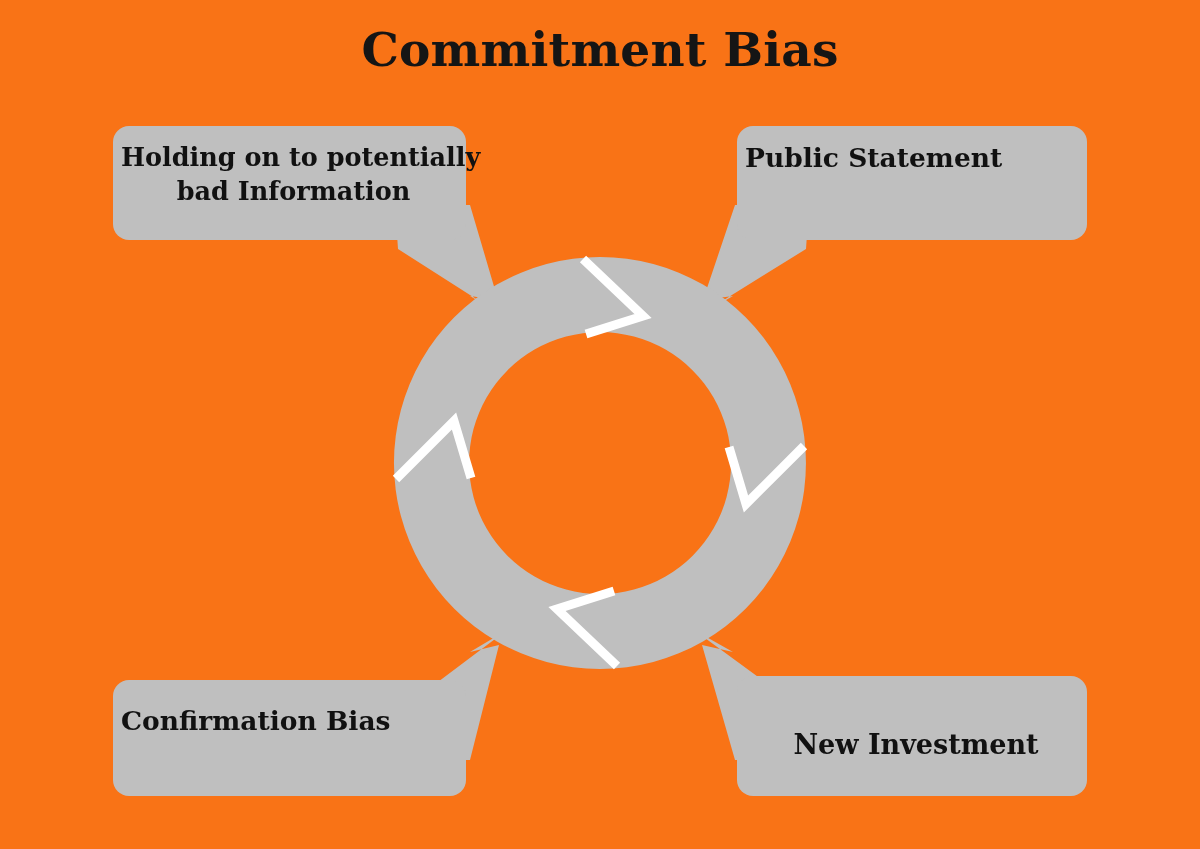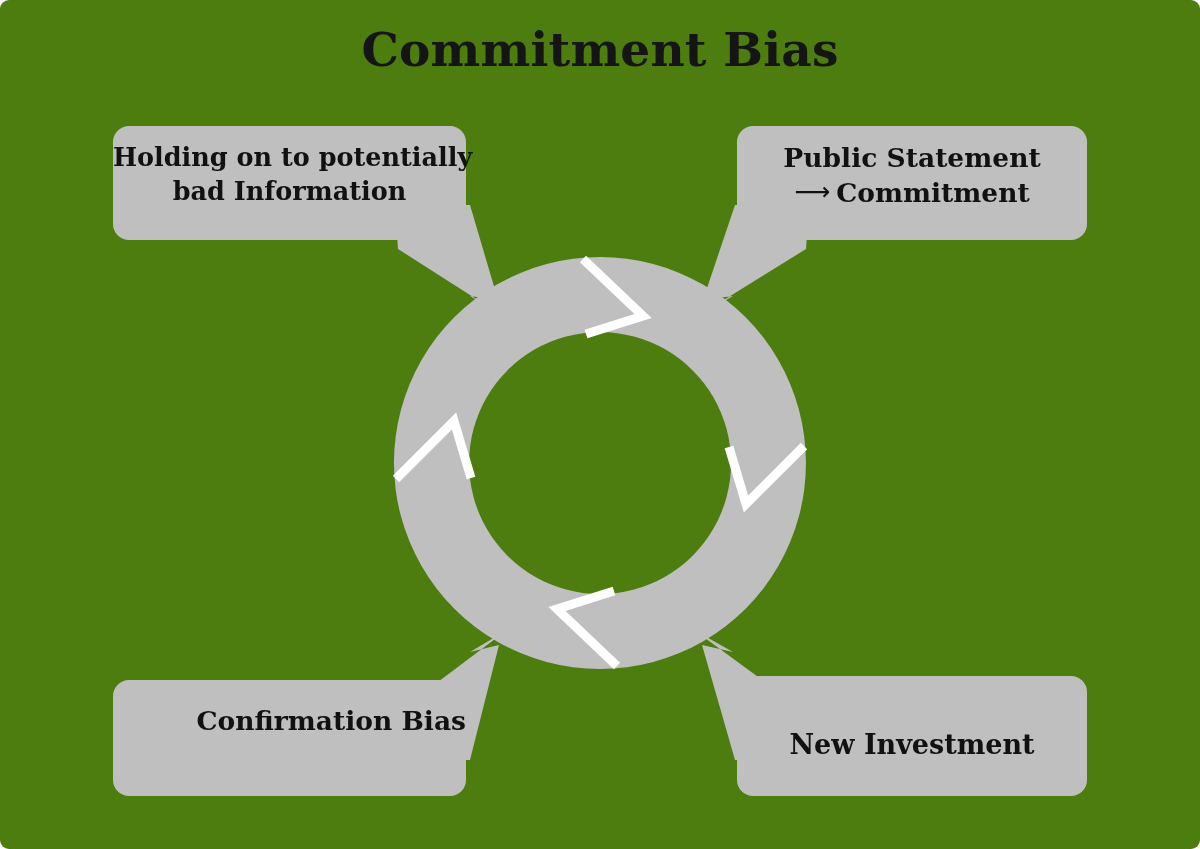--- a/index.html
+++ b/index.html
@@ -11,22 +11,21 @@
   body {
     width: 1200px;
     height: 849px;
     font-family: "DejaVu Serif", "Liberation Serif", serif;
     overflow: hidden;
   }
   #canvas {
     position: relative;
     width: 1200px;
     height: 849px;
-    background: #4d7c0f;
-    border-radius: 9px;
+    background: #f97316;
   }
   #diagram-title {
     position: absolute;
     left: 0;
     top: 24px;
     width: 1200px;
     text-align: center;
     font-family: "DejaVu Serif", "Liberation Serif", serif;
     font-weight: bold;
     font-size: 47px;
@@ -43,54 +42,54 @@
     display: block;
   }
   .callout-text {
     position: absolute;
     font-family: "DejaVu Serif", "Liberation Serif", serif;
     font-weight: bold;
     color: #111111;
     line-height: 1.33;
     z-index: 4;
     pointer-events: none;
+    padding-left: 8px;
   }
   .ct-line { display: block; white-space: nowrap; }
   
   #label-holding {
     left: 113px;
     top: 141px;
     width: 353px;
     text-align: center;
     font-size: 25.5px;
   }
   
   #label-public {
     left: 737px;
     top: 140px;
     width: 350px;
-    text-align: center;
     font-size: 26.5px;
   }
   #label-public .ct-line.second {
     letter-spacing: 0px;
   }
   .arrow-glyph {
     font-family: "DejaVu Sans", "Liberation Sans", sans-serif;
     font-weight: normal;
     font-size: 25px;
     vertical-align: 2px;
     margin-right: 6px;
   }
   
   #label-confirmation {
     left: 113px;
     top: 703px;
     width: 353px;
-    text-align: right;
+    text-align: left;
     font-size: 26.5px;
   }
   
   #label-newinfo {
     left: 737px;
     top: 727px;
     width: 350px;
     text-align: center;
     font-size: 27px;
   }
@@ -138,21 +137,20 @@
     </g>
   </svg>
 
   <div class="callout-text" id="label-holding">
     <span class="ct-line first">Holding on to potentially</span>
     <span class="ct-line second">bad Information</span>
   </div>
 
   <div class="callout-text" id="label-public">
     <span class="ct-line first">Public Statement</span>
-    <span class="ct-line second"><span class="arrow-glyph">⟶</span><span>Commitment</span></span>
   </div>
 
   <div class="callout-text" id="label-confirmation">
     <span class="ct-line first">Confirmation Bias</span>
   </div>
 
   <div class="callout-text" id="label-newinfo">
     <span class="ct-line first">New Investment</span>
   </div>
 

